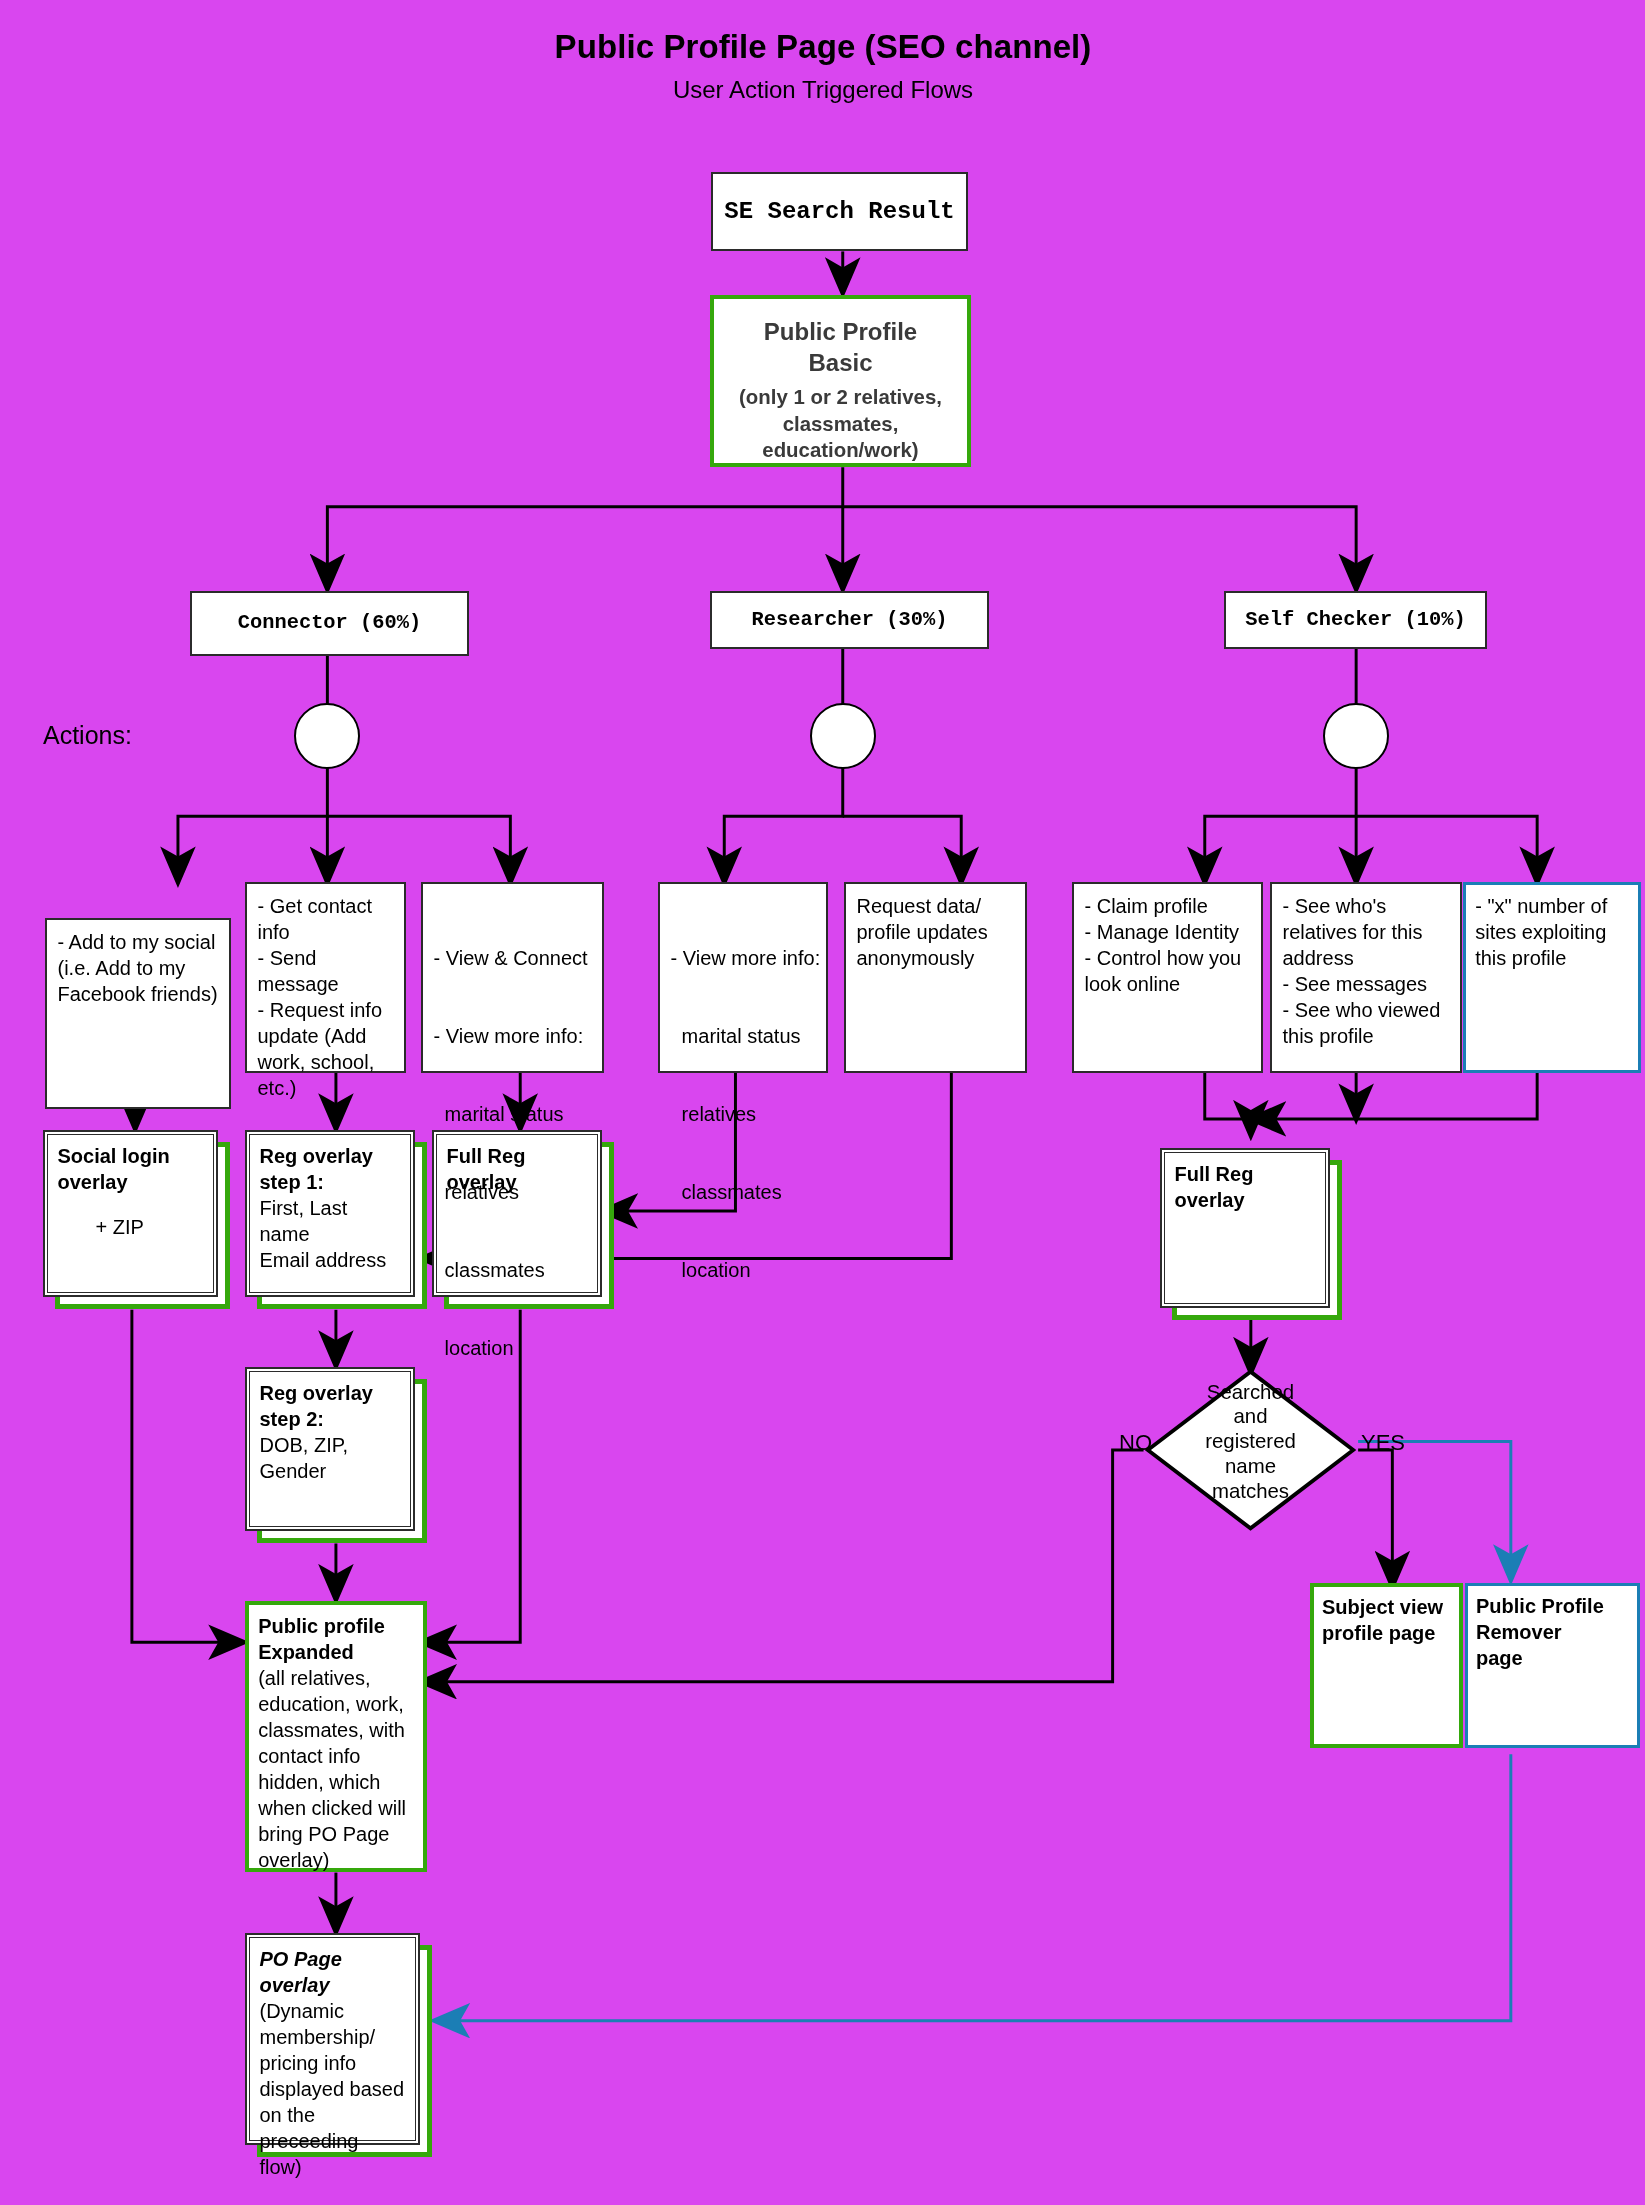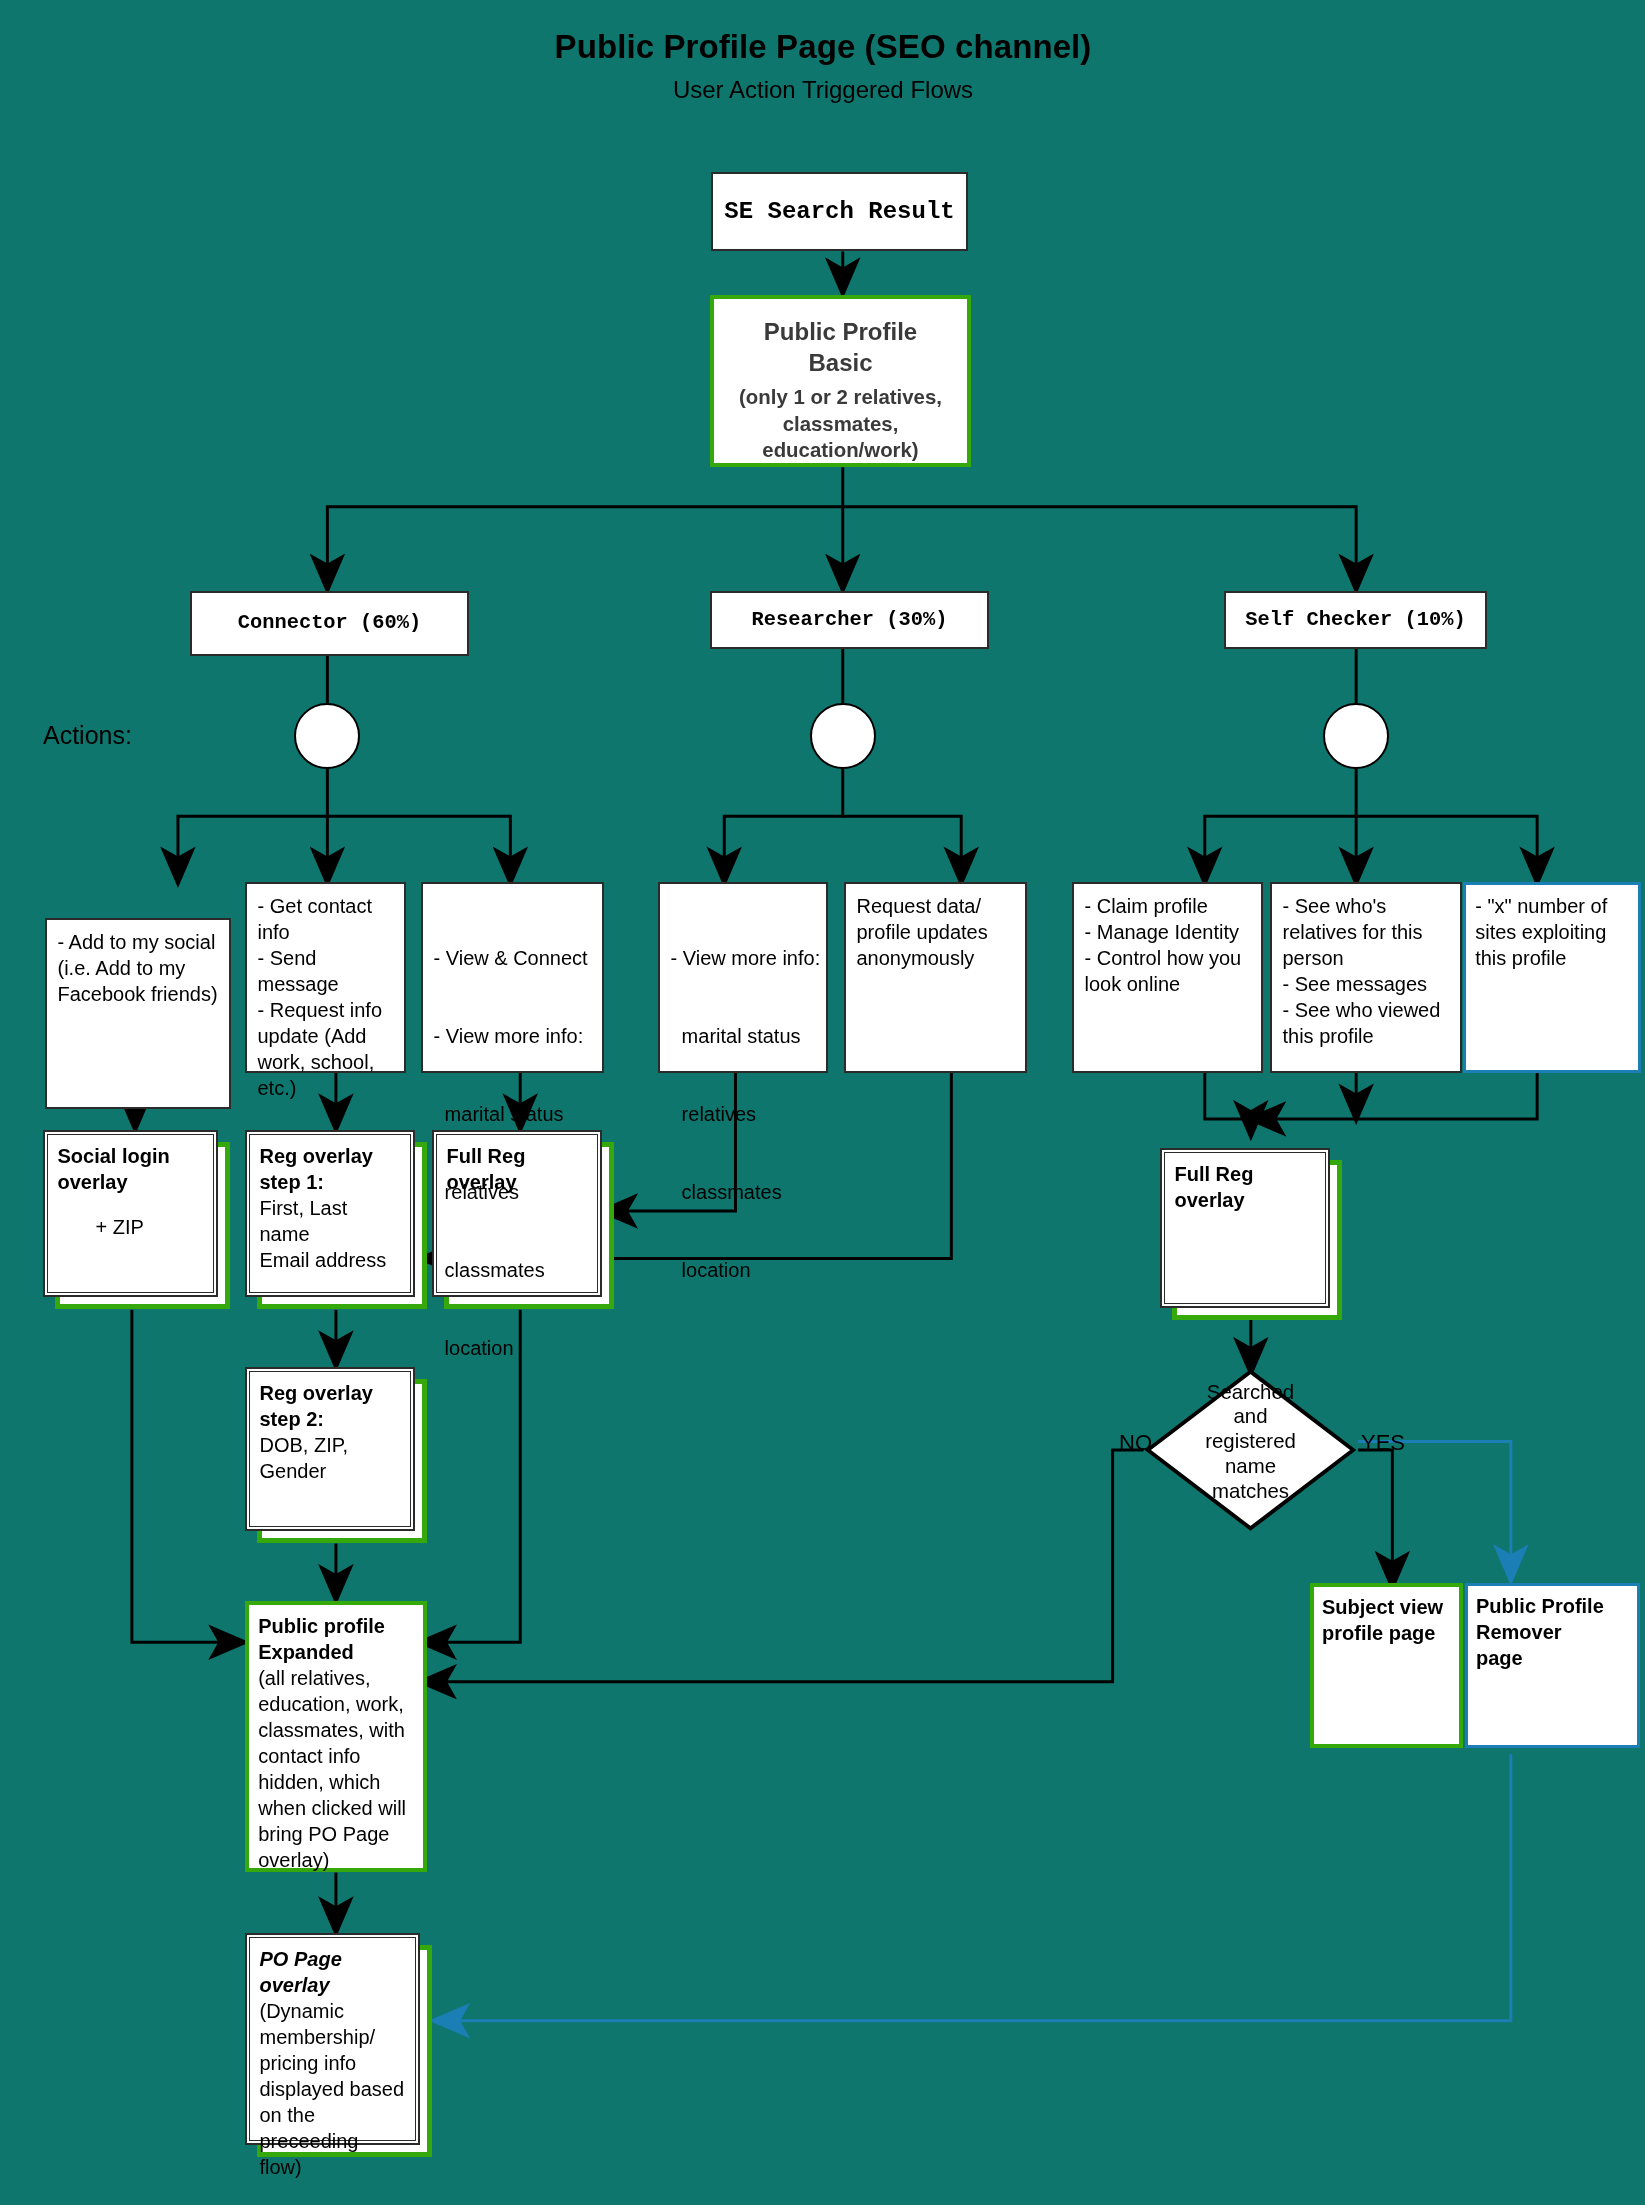--- a/index.html
+++ b/index.html
@@ -1,17 +1,17 @@
 <!DOCTYPE html>
 <html style="font-size:10.5px"><head>
 <meta charset="utf-8">
 <style>
   html,body{margin:0;padding:0;background:#ffffff;}
   body{width:1646px;height:2205px;font-family:"Liberation Sans","DejaVu Sans",sans-serif;color:#000;}
-  #canvas{position:relative;width:1646px;height:2205px;overflow:hidden;background:#0f766e;}
+  #canvas{position:relative;width:1646px;height:2205px;overflow:hidden;background:#d946ef;}
   #edges{position:absolute;left:0;top:0;width:1646px;height:2205px;pointer-events:none;}
 
   .node{position:absolute;box-sizing:border-box;background:#fff;}
   
   .plain{border:2px solid #2b2b2b;}
   
   .greenbox{border:4.6px solid #35A80C;}
   
   .bluebox{border:3.3px solid #1B7EB5;}
 
@@ -198,21 +198,21 @@
       <div>- Claim profile</div>
       <div>- Manage Identity</div>
       <div>- Control how you</div>
       <div>look online</div>
     </div>
   </div>
   <div class="node plain" style="left:1270px;top:882px;width:192px;height:191px;">
     <div class="txt f30">
       <div>- See who's</div>
       <div>relatives for this</div>
-      <div>person</div>
+      <div>address</div>
       <div>- See messages</div>
       <div>- See who viewed</div>
       <div>this profile</div>
     </div>
   </div>
   <div class="node bluebox" style="left:1463px;top:882px;width:178px;height:191px;">
     <div class="txt f30" style="padding:8px 9.2px;">
       <div>- "x" number of</div>
       <div>sites exploiting</div>
       <div>this profile</div>

